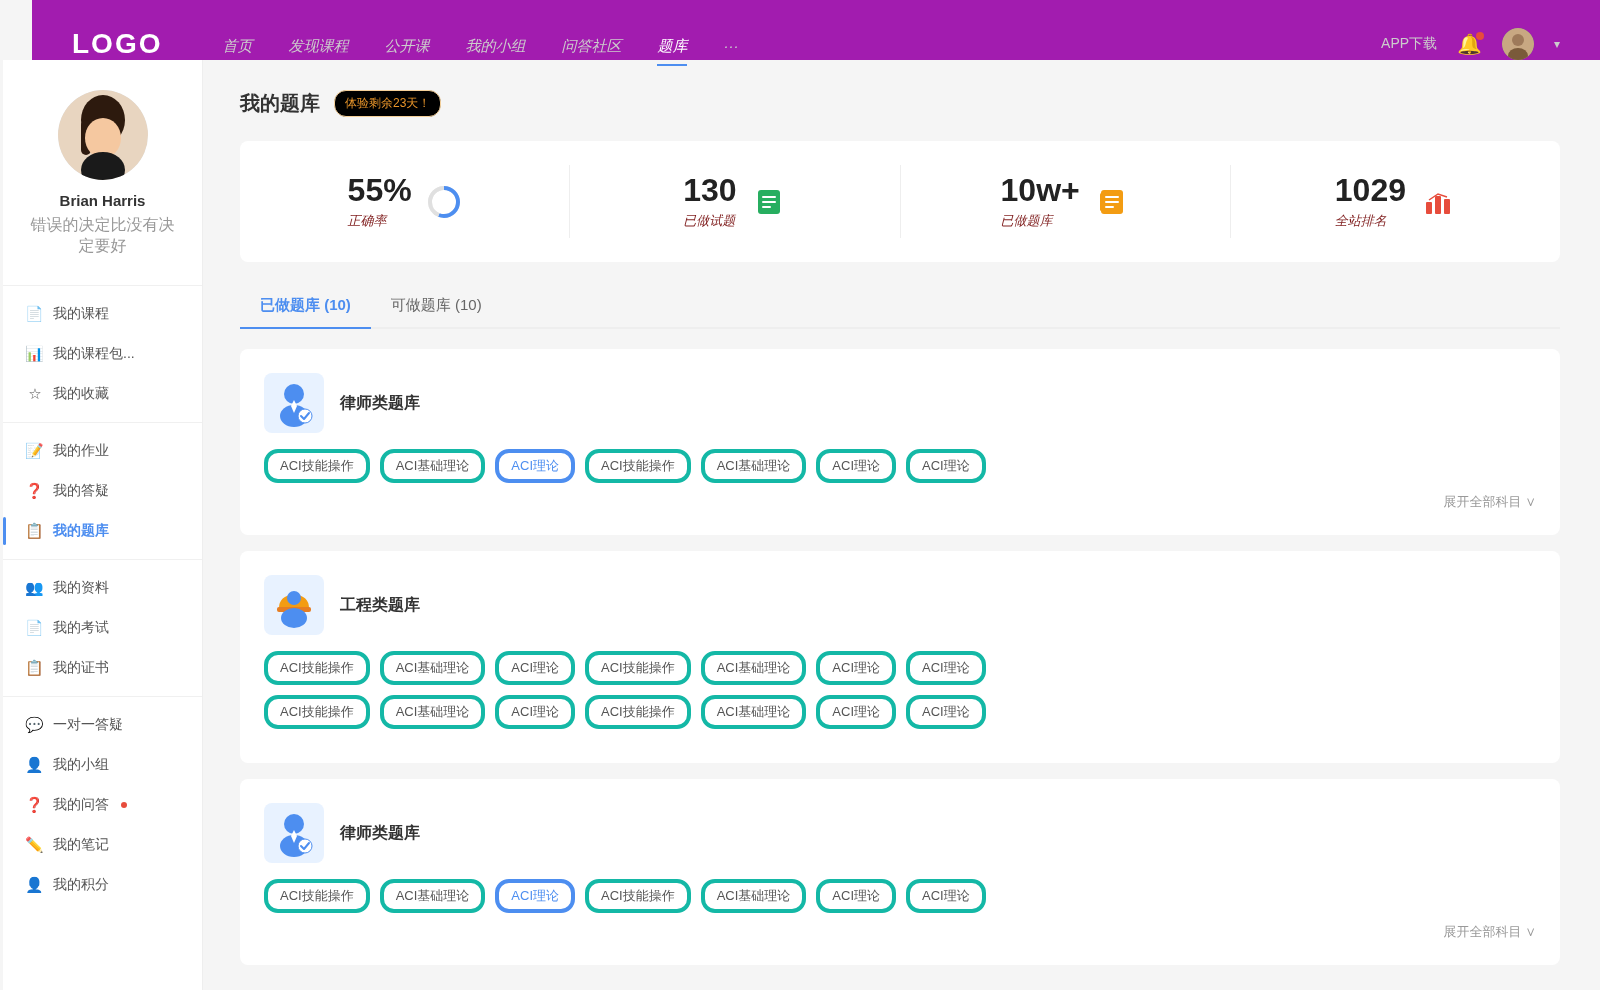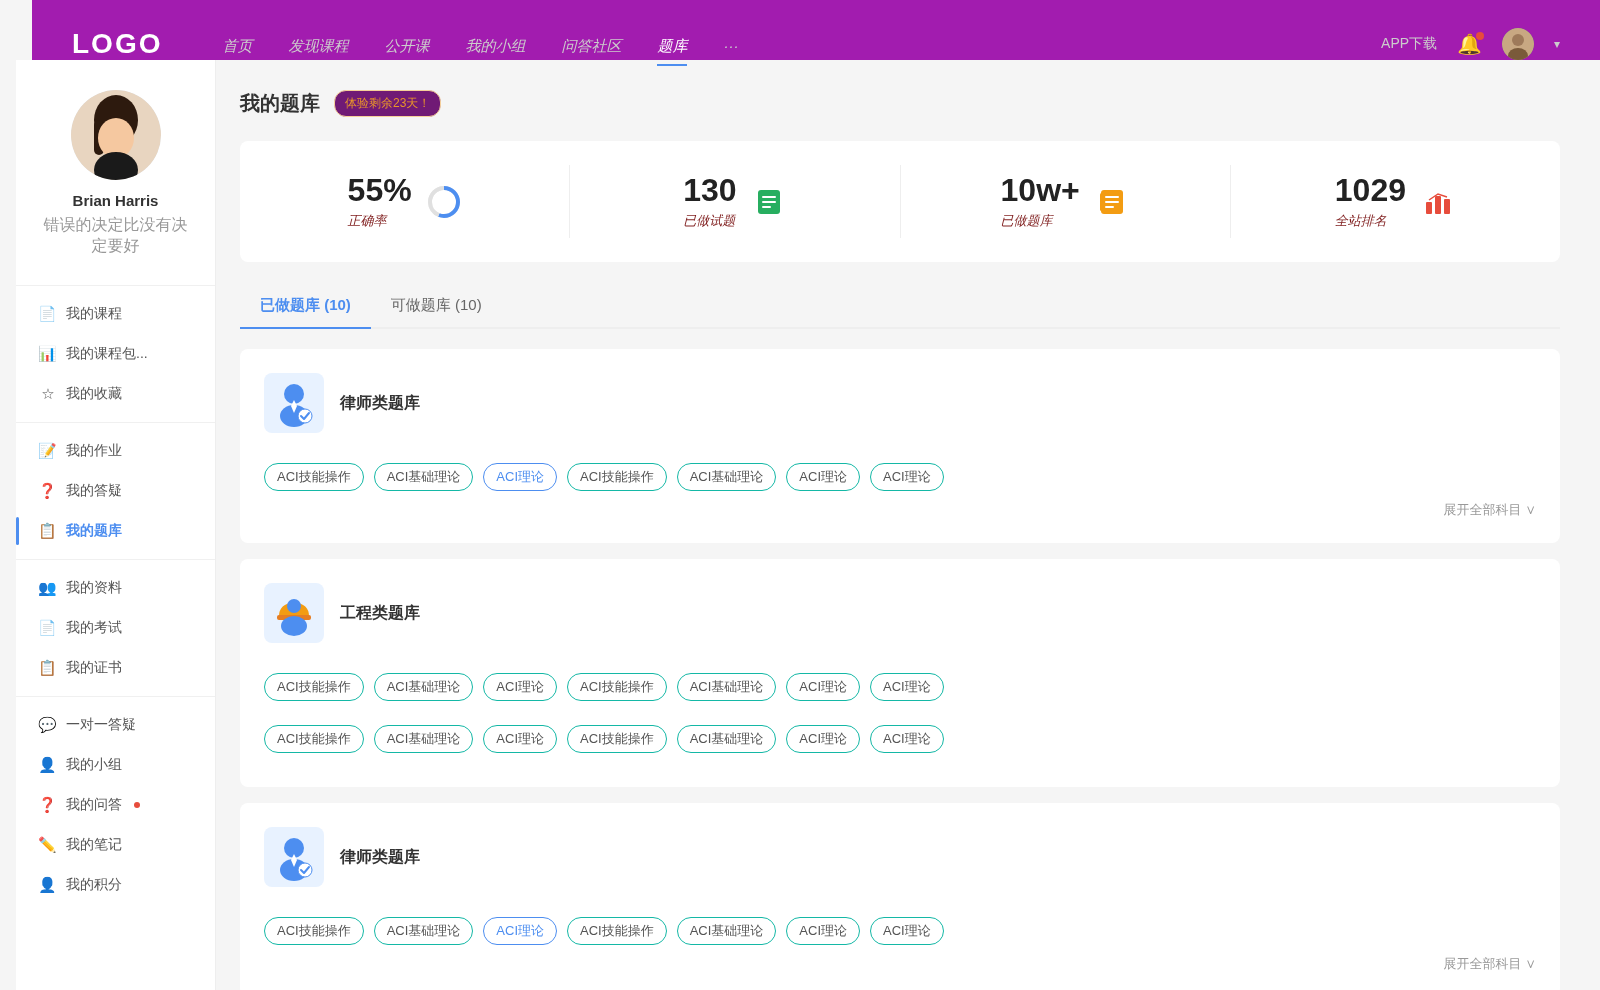--- a/index.html
+++ b/index.html
@@ -92,21 +92,21 @@
 
     
     .sidebar {
       width: 200px;
       background: #fff;
       border-right: 1px solid #eee;
       padding-top: 30px;
       position: fixed;
       top: 60px;
       bottom: 0;
-      left: 16px;
+      left: 3px;
       overflow-y: auto;
     }
     .profile-section {
       display: flex;
       flex-direction: column;
       align-items: center;
       padding: 0 20px 20px;
     }
     .avatar-wrap {
       width: 90px; height: 90px;
@@ -189,21 +189,21 @@
       align-items: center;
       gap: 14px;
       margin-bottom: 24px;
     }
     .page-title {
       font-size: 20px;
       font-weight: 600;
       color: #333;
     }
     .trial-badge {
-      background: #701a75;
+      background: #000000;
       color: #e8952a;
       font-size: 12px;
       padding: 4px 10px;
       border-radius: 12px;
       border: 1px solid #f5d09a;
     }
 
     
     .stats-card {
       background: #fff;
@@ -294,25 +294,24 @@
     .qbank-tags {
       display: flex;
       flex-wrap: wrap;
       gap: 10px;
       align-items: center;
     }
     .tag {
       font-size: 13px;
       color: #555;
       padding: 4px 12px;
-      border: 1px solid #14b8a6;
+      border: 4px solid #14b8a6;
       border-radius: 14px;
       cursor: pointer;
       background: #fff;
-      margin-top: 14px;
     }
     .tag.active-tag {
       color: #4d8ef0;
       border-color: #4d8ef0;
       background: #fff;
     }
     .expand-link {
       font-size: 13px;
       color: #999;
       cursor: pointer;

